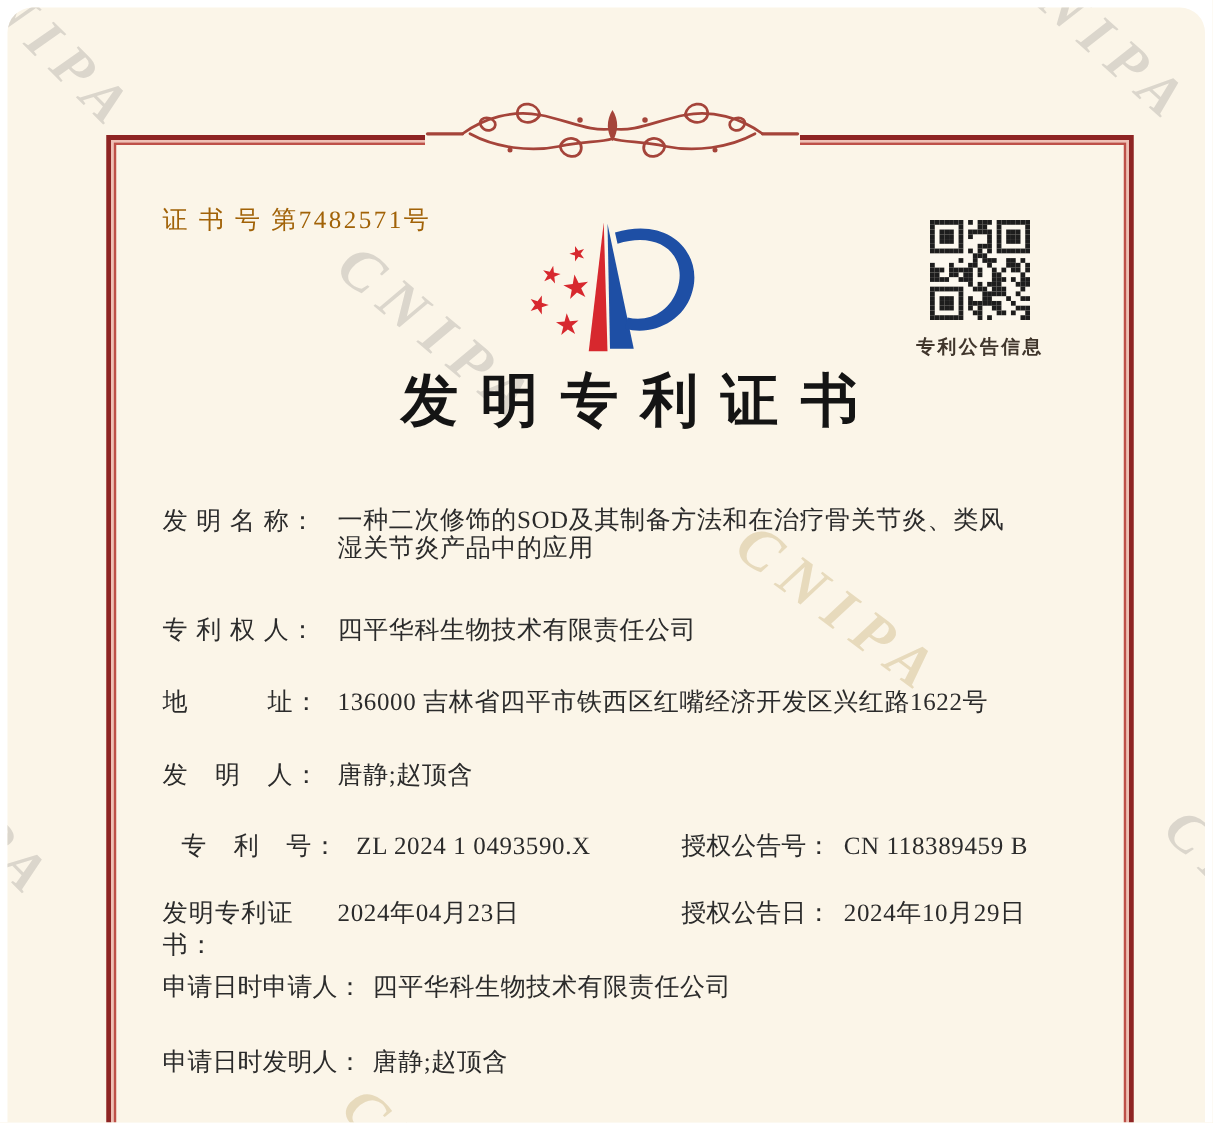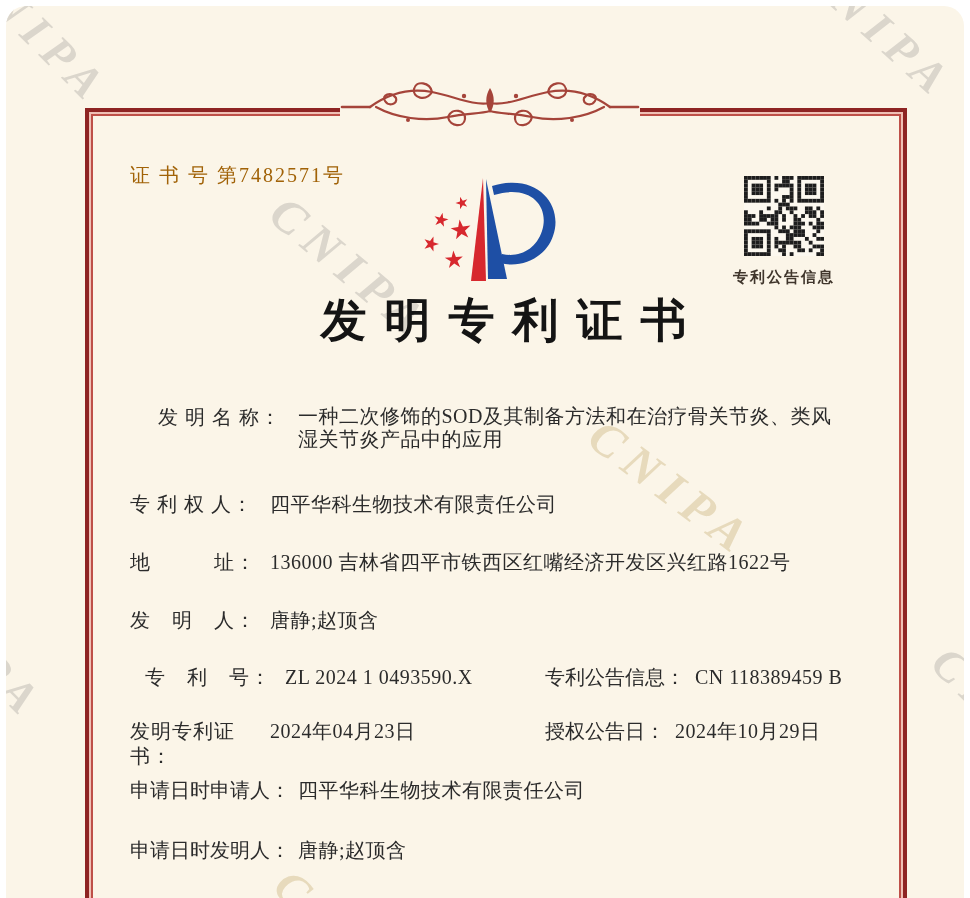--- a/index.html
+++ b/index.html
@@ -58,21 +58,21 @@
     font-size:46px;font-weight:bold;letter-spacing:18px;text-indent:18px;color:#141414;margin-left:37px;
   }
   .row{
     position:absolute;display:flex;z-index:4;
     font-size:20px;color:#2B2B2B;line-height:1.25;
   }
   .row .lbl{flex:none;width:140px;letter-spacing:1px;}
   .row.wide .lbl{width:auto;margin-right:8px;letter-spacing:0;}
   .row.col2 .lbl{width:auto;margin-right:10px;letter-spacing:0;}
   .row .val{letter-spacing:0.5px;}
-  .r1{left:124px;top:399px;margin-left:28px;}
+  .r1{left:124px;top:399px;}
   .r1 .val{width:545px;line-height:23px;}
   .r2{left:124px;top:486px;}
   .r3{left:124px;top:544px;}
   .r4{left:124px;top:602px;}
   .r5{left:139px;top:659px;}
   .r5b{left:539px;top:659px;}
   .r6{left:124px;top:713px;}
   .r6b{left:539px;top:713px;}
   .r7{left:124px;top:772px;}
   .r8{left:124px;top:832px;}
@@ -390,21 +390,21 @@
     <div class="row r4">
       <span class="lbl">发　明　人：</span>
       <span class="val">唐静;赵顶含</span>
     </div>
 
     <div class="row r5">
       <span class="lbl">专　利　号：</span>
       <span class="val">ZL 2024 1 0493590.X</span>
     </div>
     <div class="row col2 r5b">
-      <span class="lbl">专利公告信息：</span>
+      <span class="lbl">授权公告号：</span>
       <span class="val">CN 118389459 B</span>
     </div>
 
     <div class="row r6">
       <span class="lbl">发明专利证书：</span>
       <span class="val">2024年04月23日</span>
     </div>
     <div class="row col2 r6b">
       <span class="lbl">授权公告日：</span>
       <span class="val">2024年10月29日</span>

